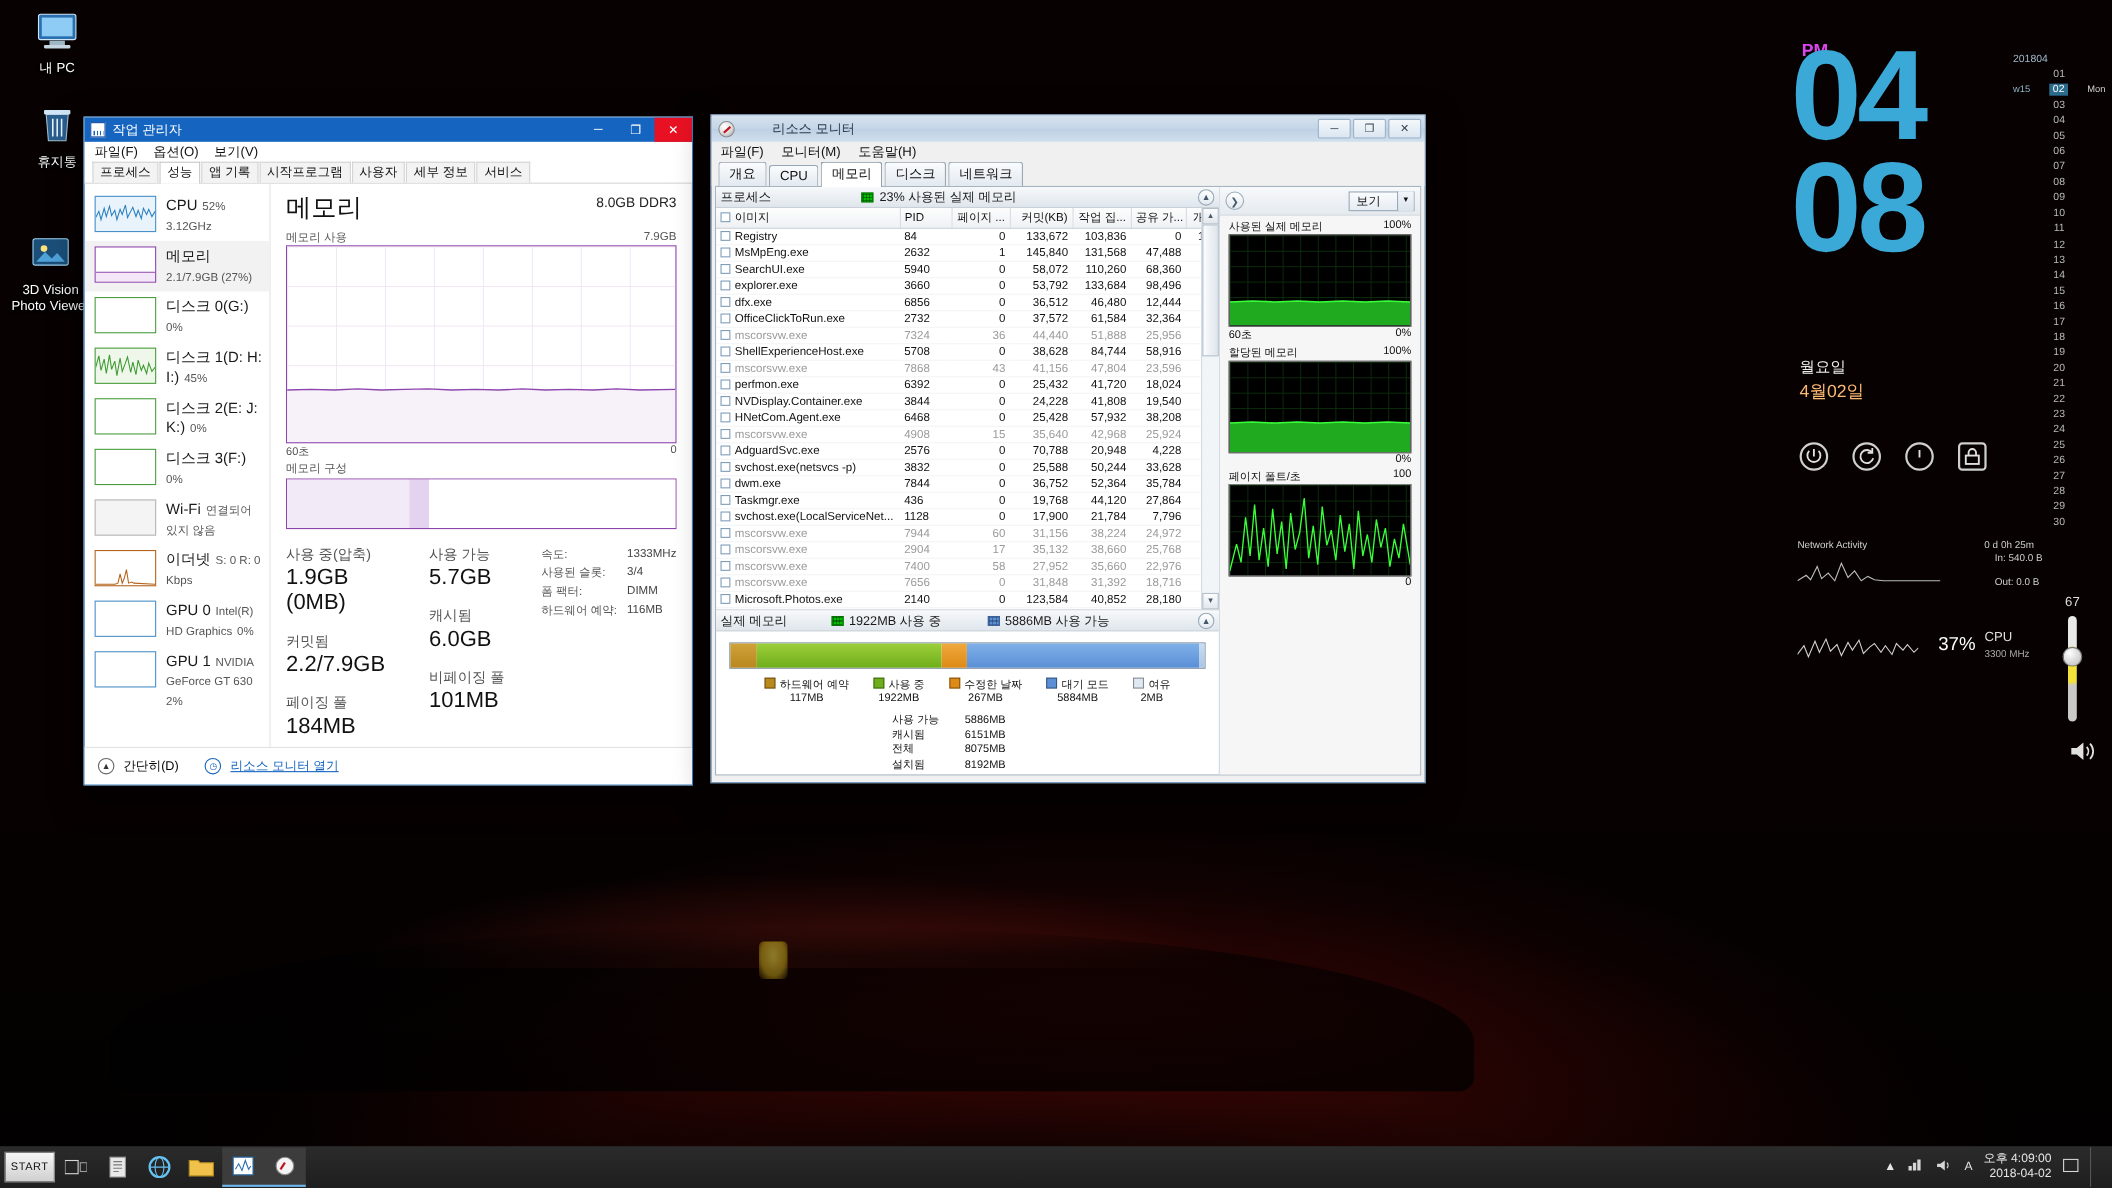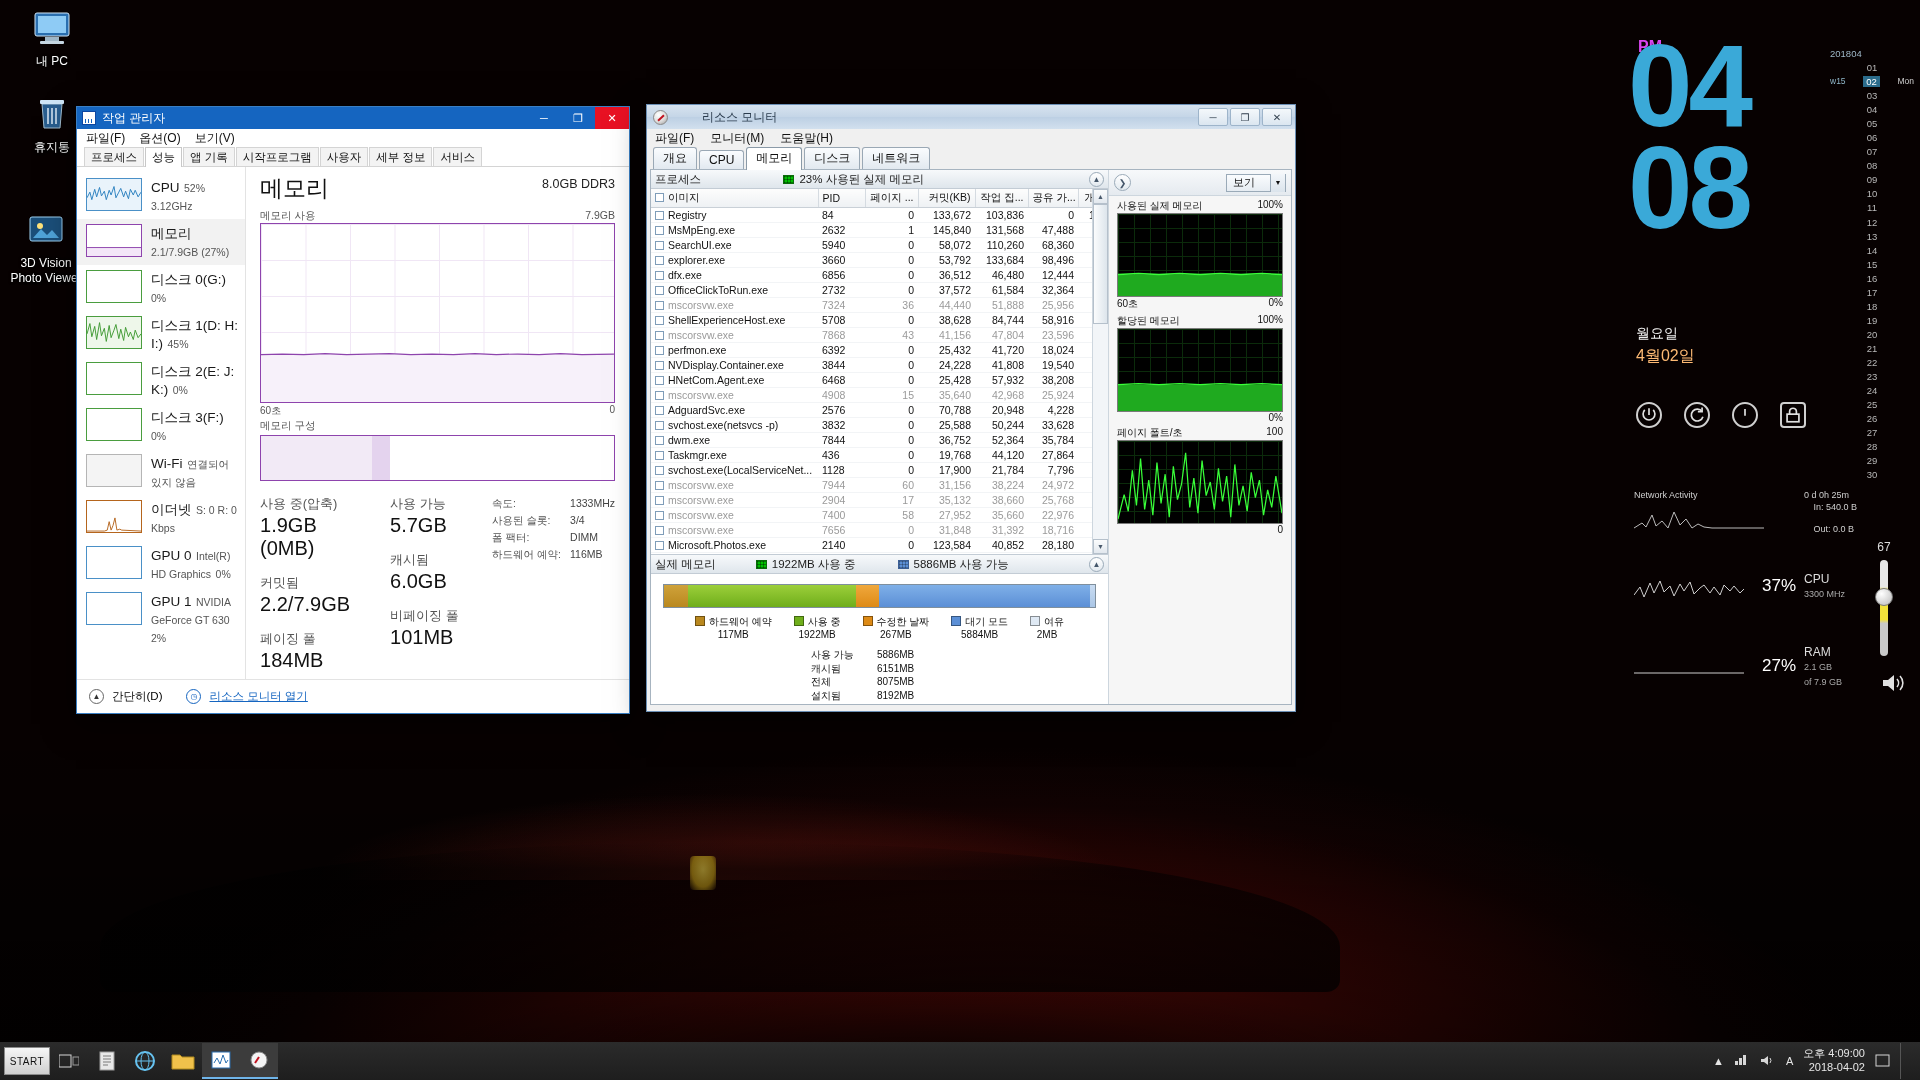--- a/index.html
+++ b/index.html
@@ -1032,31 +1032,20 @@
     <div class="meter">
       <svg class="sp" viewBox="0 0 110 26" preserveAspectRatio="none">
         <polyline fill="none" stroke="#cfcfcf" stroke-width="1" points="0,22 6,14 10,24 16,10 20,20 26,8 30,19 36,13 40,23 46,11 50,18 56,9 60,21 66,15 70,12 76,20 80,14 86,22 90,12 96,18 100,13 106,20 110,16"></polyline>
       </svg>
       <span class="pc">37%</span>
       <span class="lb">
         <span>CPU</span><br>
         <span class="s">3300 MHz</span>
       </span>
     </div>
-    <div class="meter" style="margin-top:44px;">
-      <svg class="sp" viewBox="0 0 110 26" preserveAspectRatio="none">
-        <polyline fill="none" stroke="#cfcfcf" stroke-width="1" points="0,20 30,20 60,20 90,20 110,20"></polyline>
-      </svg>
-      <span class="pc">27%</span>
-      <span class="lb">
-        <span>RAM</span><br>
-        <span class="s">2.1 GB</span><br>
-        <span class="s">of 7.9 GB</span>
-      </span>
-    </div>
   </div>
 
   <div id="gauge">
     <div class="num">67</div>
     <div class="bar">
         <span class="knob"></span>
       </div>
   </div>
 
   <div id="spk">

